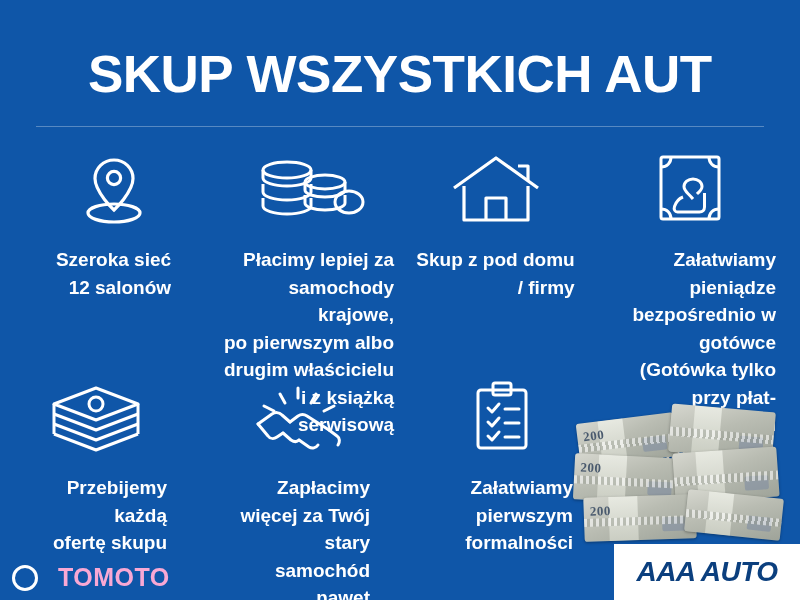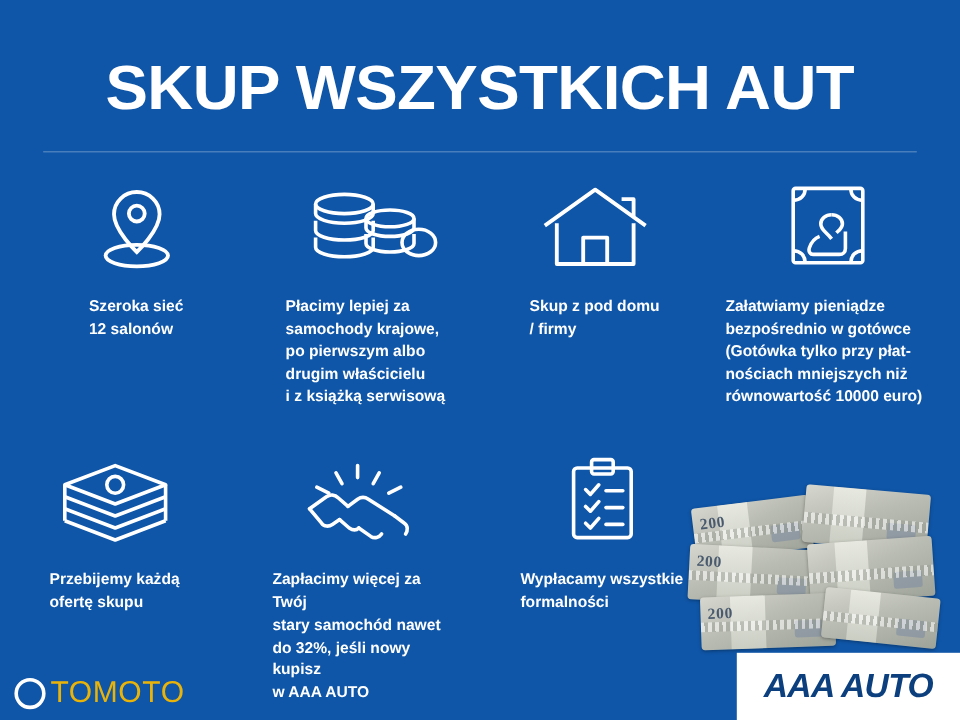--- a/index.html
+++ b/index.html
@@ -73,24 +73,24 @@
   }
   .icon-box {
     height: 92px;
     display: flex;
     align-items: center;
     justify-content: center;
   }
   .cell-text {
     margin-top: 10px;
     color: #ffffff;
-    font-size: 13px;
+    font-size: 19px;
     font-weight: bold;
     line-height: 1.45;
-    text-align: left;
+    text-align: right;
     white-space: pre-line;
   }
 
   
   .money-photo {
     position: absolute;
     right: 14px;
     bottom: 56px;
     width: 212px;
     height: 136px;
@@ -147,24 +147,24 @@
   .footer-left {
     position: absolute;
     left: 12px;
     bottom: 8px;
     display: flex;
     align-items: center;
   }
   .otomoto {
     display: flex;
     align-items: center;
-    gap: 4px;
-    color: #eab308;
+    gap: 20px;
+    color: #f9a8d4;
     font-size: 25px;
-    font-weight: normal;
+    font-weight: bold;
     letter-spacing: 0.5px;
   }
   .otomoto .o-ring {
     width: 26px;
     height: 26px;
     border: 3.5px solid #ffffff;
     border-radius: 50%;
     box-sizing: border-box;
   }
   .aaa-badge {
@@ -303,21 +303,21 @@
           <rect x="18" y="10" width="48" height="58" rx="3"></rect>
           <rect x="33" y="3" width="18" height="12" rx="2"></rect>
           <path d="M28 28l4 4 7-8"></path>
             <path d="M45 29h14"></path>
           <path d="M28 42l4 4 7-8"></path>
             <path d="M45 43h14"></path>
           <path d="M28 56l4 4 7-8"></path>
             <path d="M45 57h14"></path>
         </svg>
       </div>
-      <div class="cell-text">Wypłacamy wszystkie
+      <div class="cell-text">Załatwiamy pierwszym
 formalności</div>
     </div>
 
     <div class="cell"></div>
   </div>
 
   <div class="money-photo">
     <div class="bundle" style="left:4px; top:10px; width:98px; height:44px; transform:rotate(-7deg);">
       <div class="band"></div>
       <div class="note-num">200</div>

